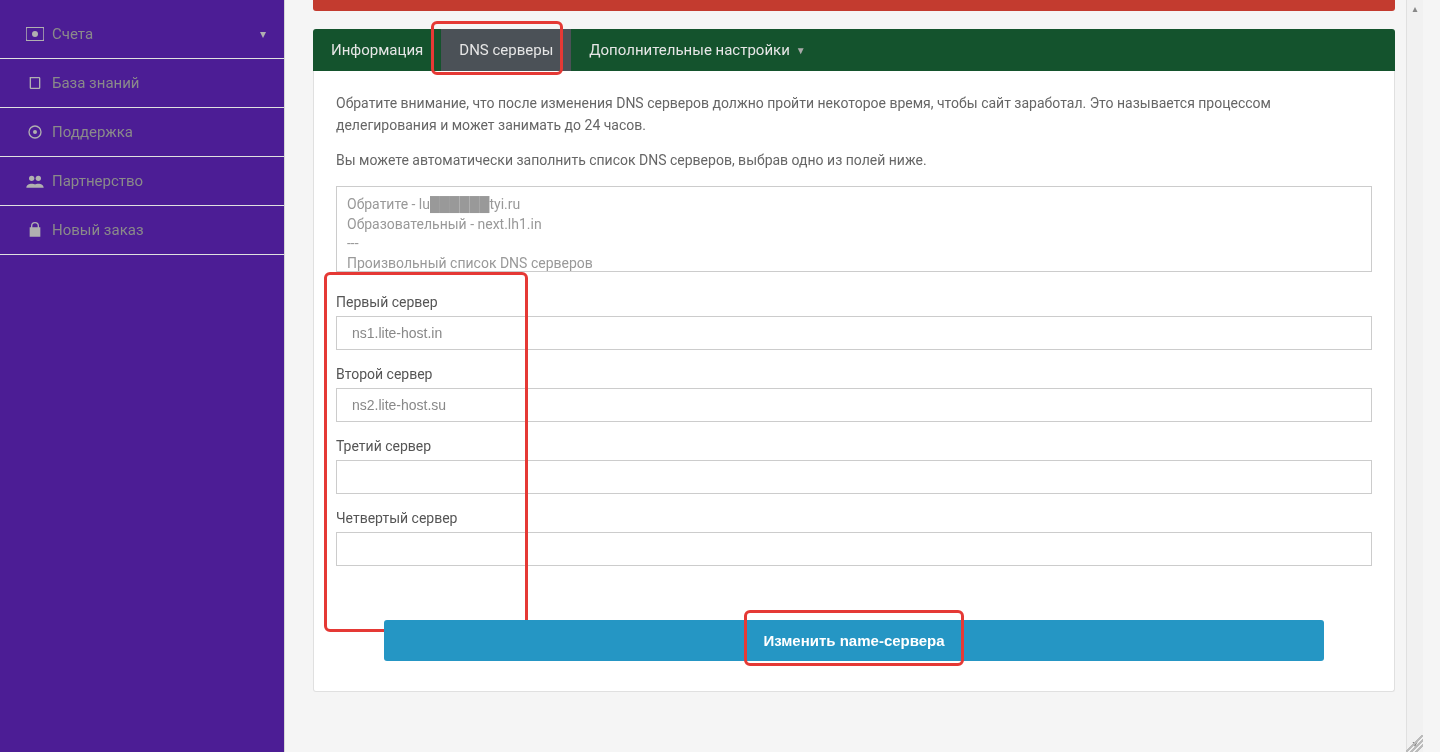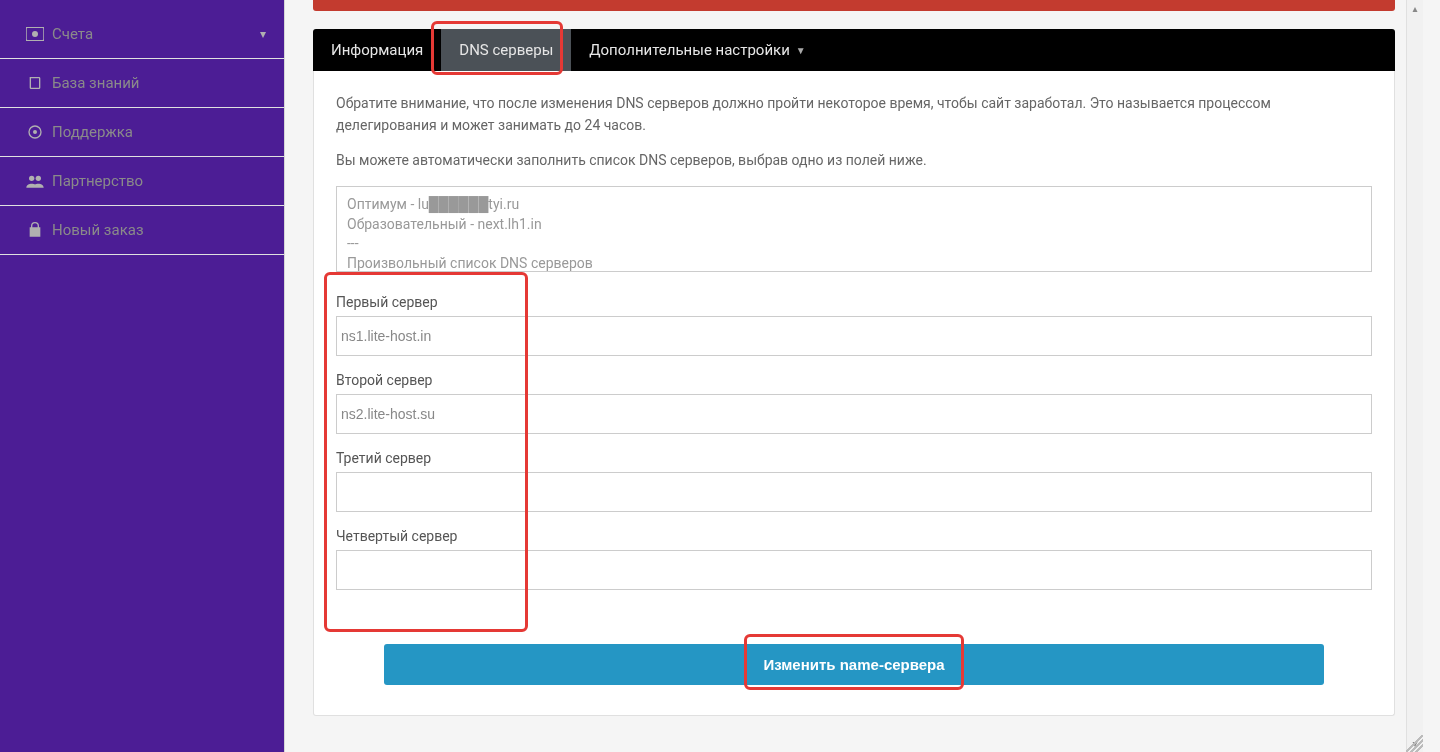--- a/index.html
+++ b/index.html
@@ -49,21 +49,21 @@
   }
   .red-bar {
     height: 11px;
     background: #c33b2f;
     margin-bottom: 18px;
     border-radius: 0 0 3px 3px;
   }
   
   .tabs {
     display: flex;
-    background: #000000;
+    background: #14532d;
     border-radius: 3px 3px 0 0;
     position: relative;
   }
   .tab {
     padding: 12px 18px;
     color: #e6e6e6;
     font-size: 15px;
     cursor: pointer;
     display: flex;
     align-items: center;
@@ -114,22 +114,22 @@
   .form-group { margin-bottom: 16px; }
   .form-group label {
     display: block;
     font-weight: normal;
     color: #555;
     margin-bottom: 6px;
     font-size: 14px;
   }
   .form-group input {
     width: 100%;
-    height: 40px;
-    padding: 6px 4px;
+    height: 34px;
+    padding: 6px 15px;
     border: 1px solid #ccc;
     color: #888;
     font-size: 14px;
     background: #fff;
   }
   .highlight-fields {
     position: absolute;
     border: 3px solid #e53935;
     border-radius: 6px;
     pointer-events: none;
@@ -275,21 +275,21 @@
         <span class="caret">▼</span>
       </div>
       <div class="highlight-tab" style="left:118px; top:-8px; width:132px; height:54px;"></div>
     </div>
 
     <div class="panel">
       <p>Обратите внимание, что после изменения DNS серверов должно пройти некоторое время, чтобы сайт заработал. Это называется процессом делегирования и может занимать до 24 часов.</p>
       <p>Вы можете автоматически заполнить список DNS серверов, выбрав одно из полей ниже.</p>
 
       <div class="select-box">
-        <div class="opt">Оптимум - lu██████tyi.ru</div>
+        <div class="opt">Обратите - lu██████tyi.ru</div>
         <div class="opt">Образовательный - next.lh1.in</div>
         <div class="opt">---</div>
         <div class="opt">Произвольный список DNS серверов</div>
       </div>
 
       <div class="form-section">
         <div class="highlight-fields"></div>
 
         <div class="form-group">
           <label>Первый сервер</label>

